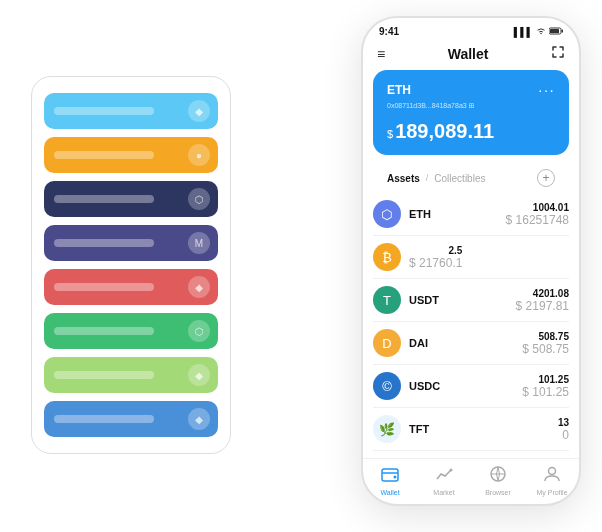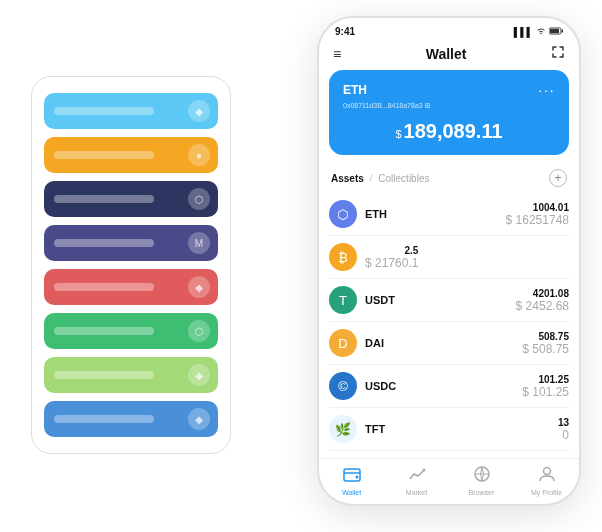--- a/index.html
+++ b/index.html
@@ -64,21 +64,21 @@
       justify-content: center;
       font-size: 10px;
       color: rgba(255,255,255,0.7);
     }
 
     
     .phone {
       position: absolute;
       right: 0;
       top: 0;
-      width: 264px;
+      width: 220px;
       height: 490px;
       background: #ffffff;
       border-radius: 36px;
       border: 2px solid #e0e0e0;
       box-shadow: 0 8px 40px rgba(0,0,0,0.12);
       overflow: hidden;
       display: flex;
       flex-direction: column;
     }
 
@@ -151,35 +151,35 @@
 
     .wallet-card-address {
       font-size: 7px;
       opacity: 0.75;
       margin-bottom: 10px;
     }
 
     .wallet-card-amount {
       font-size: 20px;
       font-weight: 700;
-      text-align: center;
+      text-align: left;
     }
 
     .wallet-card-symbol {
       font-size: 11px;
       font-weight: 400;
       margin-right: 2px;
     }
 
     
     .assets-header {
       display: flex;
       justify-content: space-between;
       align-items: center;
-      padding: 4px 12px 6px;
+      padding: 4px 24px 6px;
     }
 
     .assets-tabs {
       display: flex;
       gap: 6px;
       align-items: center;
       font-size: 10px;
     }
 
     .assets-tab-active {
@@ -414,21 +414,21 @@
           <div class="asset-amounts">
             <div class="asset-amount-primary">2.5</div>
             <div class="asset-amount-usd">$ 21760.1</div>
           </div>
         </div>
         <div class="asset-row">
           <div class="asset-icon usdt-icon">T</div>
           <span class="asset-name">USDT</span>
           <div class="asset-amounts">
             <div class="asset-amount-primary">4201.08</div>
-            <div class="asset-amount-usd">$ 2452.68</div>
+            <div class="asset-amount-usd">$ 2197.81</div>
           </div>
         </div>
         <div class="asset-row">
           <div class="asset-icon dai-icon">D</div>
           <span class="asset-name">DAI</span>
           <div class="asset-amounts">
             <div class="asset-amount-primary">508.75</div>
             <div class="asset-amount-usd">$ 508.75</div>
           </div>
         </div>

